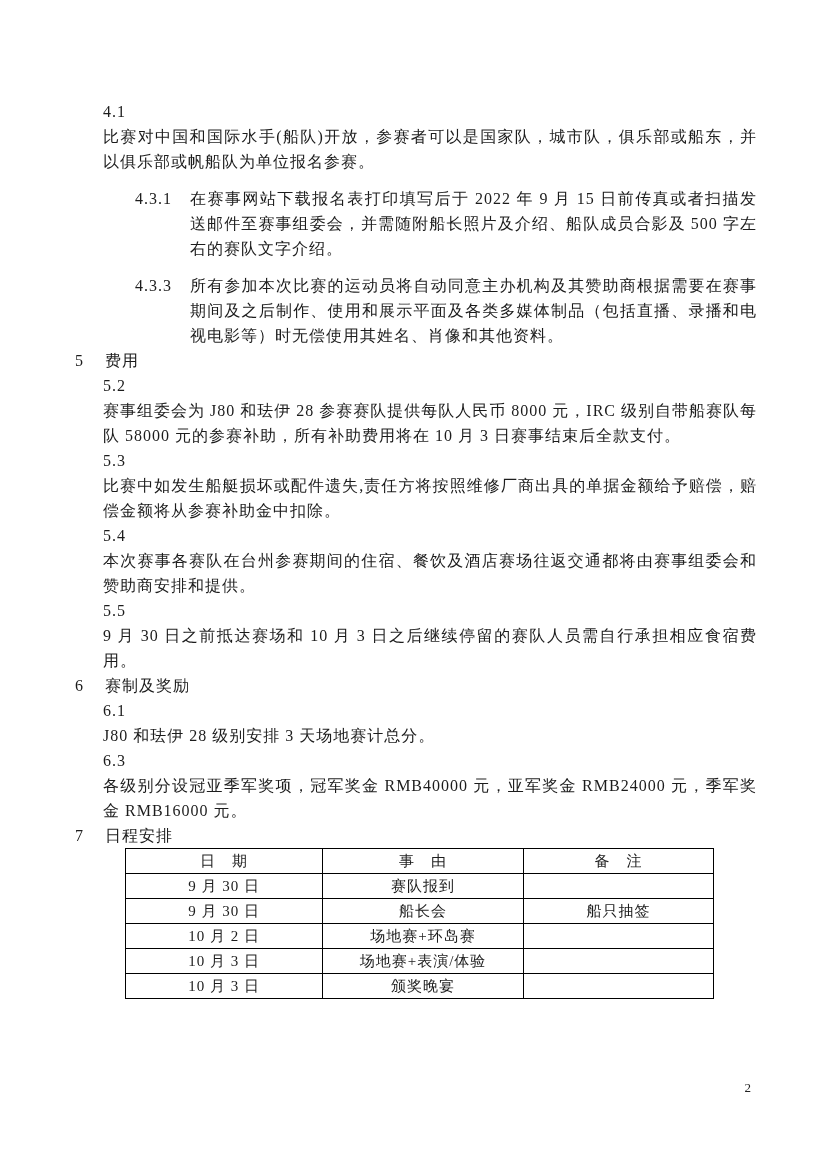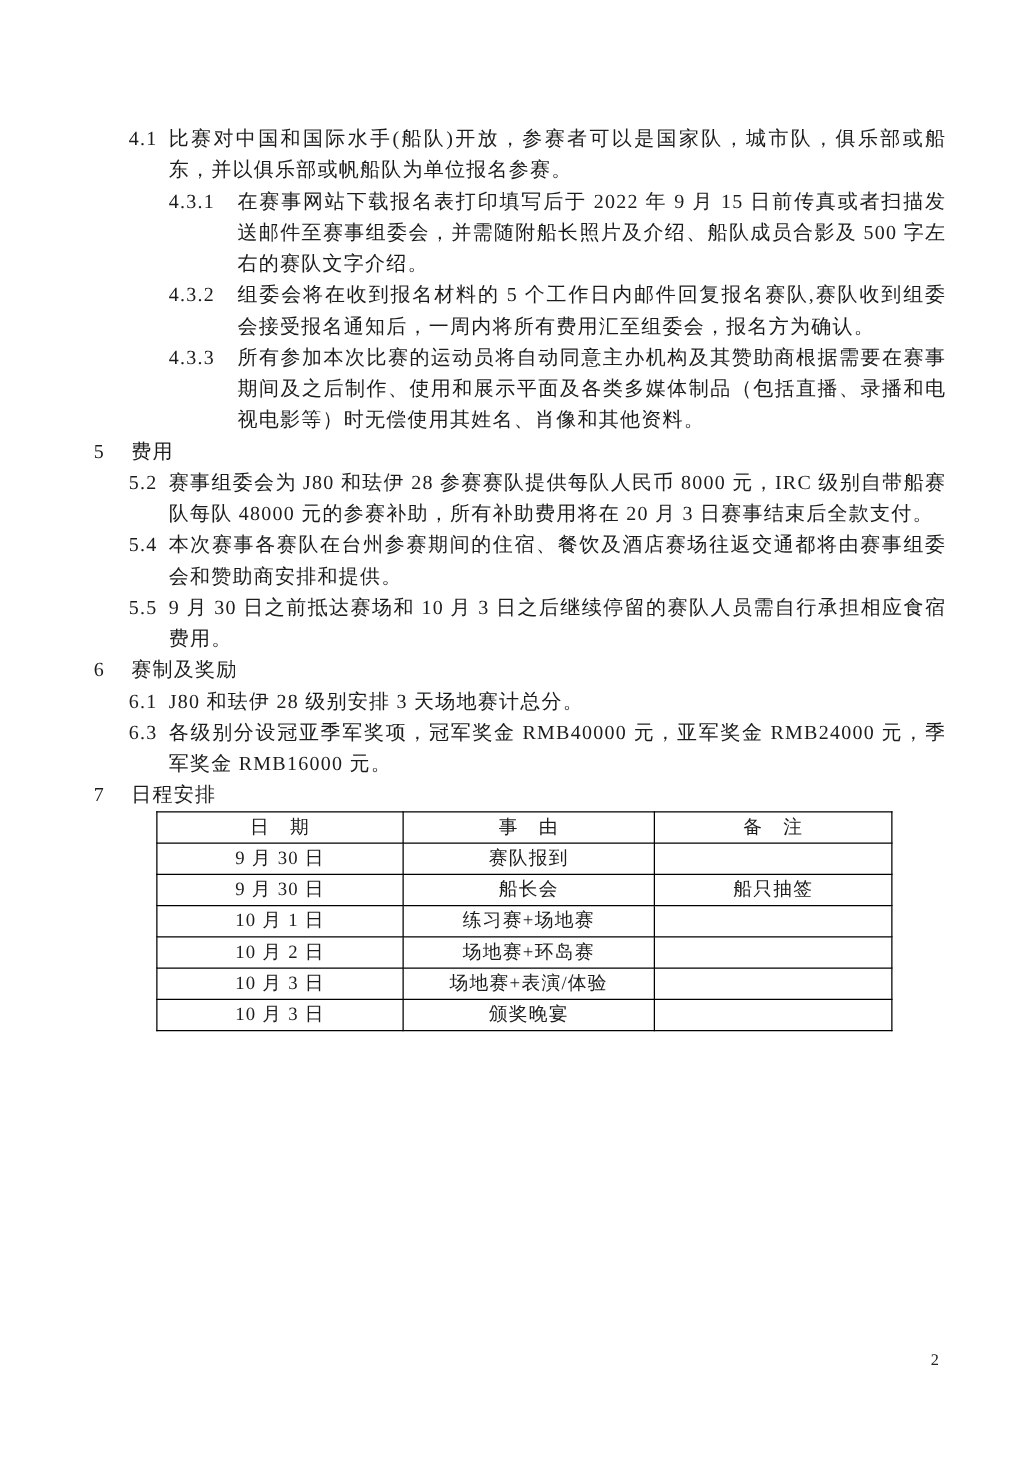--- a/index.html
+++ b/index.html
@@ -20,24 +20,24 @@
     font-size: 16px;
     line-height: 25px;
     letter-spacing: 1px;
   }
   .para { display: flex; align-items: flex-start; }
   .para .num { flex: 0 0 auto; white-space: nowrap; }
   .para .txt { flex: 1 1 auto; text-align: justify; }
   
   .lvl1 .num { width: 30px; }
   
-  .lvl2 { margin-left: 28px; }
+  .lvl2 { margin-left: 28px; flex-direction: column; }
   .lvl2 .num { width: 32px; }
   
-  .lvl3 { margin-left: 60px; }
+  .lvl3 { margin-left: 60px; margin-top: 12px; }
   .lvl3 .num { width: 55px; }
 
   table.schedule {
     margin: 0 0 0 50px;
     width: 588px;
     border-collapse: collapse;
     table-layout: fixed;
     font-size: 15px;
   }
   table.schedule th, table.schedule td {
@@ -70,35 +70,35 @@
 
     <div class="para lvl2">
       <span class="num">4.1</span>
       <span class="txt">比赛对中国和国际水手(船队)开放，参赛者可以是国家队，城市队，俱乐部或船东，并以俱乐部或帆船队为单位报名参赛。</span>
     </div>
     <div class="para lvl3">
       <span class="num">4.3.1</span>
       <span class="txt">在赛事网站下载报名表打印填写后于 2022 年 9 月 15 日前传真或者扫描发送邮件至赛事组委会，并需随附船长照片及介绍、船队成员合影及 500 字左右的赛队文字介绍。</span>
     </div>
     <div class="para lvl3">
-      <span class="num">4.3.2</span>
-      <span class="txt">组委会将在收到报名材料的 5 个工作日内邮件回复报名赛队,赛队收到组委会接受报名通知后，一周内将所有费用汇至组委会，报名方为确认。</span>
-    </div>
-    <div class="para lvl3">
       <span class="num">4.3.3</span>
       <span class="txt">所有参加本次比赛的运动员将自动同意主办机构及其赞助商根据需要在赛事期间及之后制作、使用和展示平面及各类多媒体制品（包括直播、录播和电视电影等）时无偿使用其姓名、肖像和其他资料。</span>
     </div>
 
     <div class="para lvl1">
       <span class="num">5</span>
       <span class="txt">费用</span>
     </div>
     <div class="para lvl2">
       <span class="num">5.2</span>
-      <span class="txt">赛事组委会为 J80 和珐伊 28 参赛赛队提供每队人民币 8000 元，IRC 级别自带船赛队每队 48000 元的参赛补助，所有补助费用将在 20 月 3 日赛事结束后全款支付。</span>
+      <span class="txt">赛事组委会为 J80 和珐伊 28 参赛赛队提供每队人民币 8000 元，IRC 级别自带船赛队每队 58000 元的参赛补助，所有补助费用将在 10 月 3 日赛事结束后全款支付。</span>
+    </div>
+    <div class="para lvl2">
+      <span class="num">5.3</span>
+      <span class="txt">比赛中如发生船艇损坏或配件遗失,责任方将按照维修厂商出具的单据金额给予赔偿，赔偿金额将从参赛补助金中扣除。</span>
     </div>
     <div class="para lvl2">
       <span class="num">5.4</span>
       <span class="txt">本次赛事各赛队在台州参赛期间的住宿、餐饮及酒店赛场往返交通都将由赛事组委会和赞助商安排和提供。</span>
     </div>
     <div class="para lvl2">
       <span class="num">5.5</span>
       <span class="txt">9 月 30 日之前抵达赛场和 10 月 3 日之后继续停留的赛队人员需自行承担相应食宿费用。</span>
     </div>
 
@@ -138,25 +138,20 @@
           <td>9 月 30 日</td>
           <td>赛队报到</td>
           <td></td>
         </tr>
         <tr>
           <td>9 月 30 日</td>
           <td>船长会</td>
           <td>船只抽签</td>
         </tr>
         <tr>
-          <td>10 月 1 日</td>
-          <td>练习赛+场地赛</td>
-          <td></td>
-        </tr>
-        <tr>
           <td>10 月 2 日</td>
           <td>场地赛+环岛赛</td>
           <td></td>
         </tr>
         <tr>
           <td>10 月 3 日</td>
           <td>场地赛+表演/体验</td>
           <td></td>
         </tr>
         <tr>

